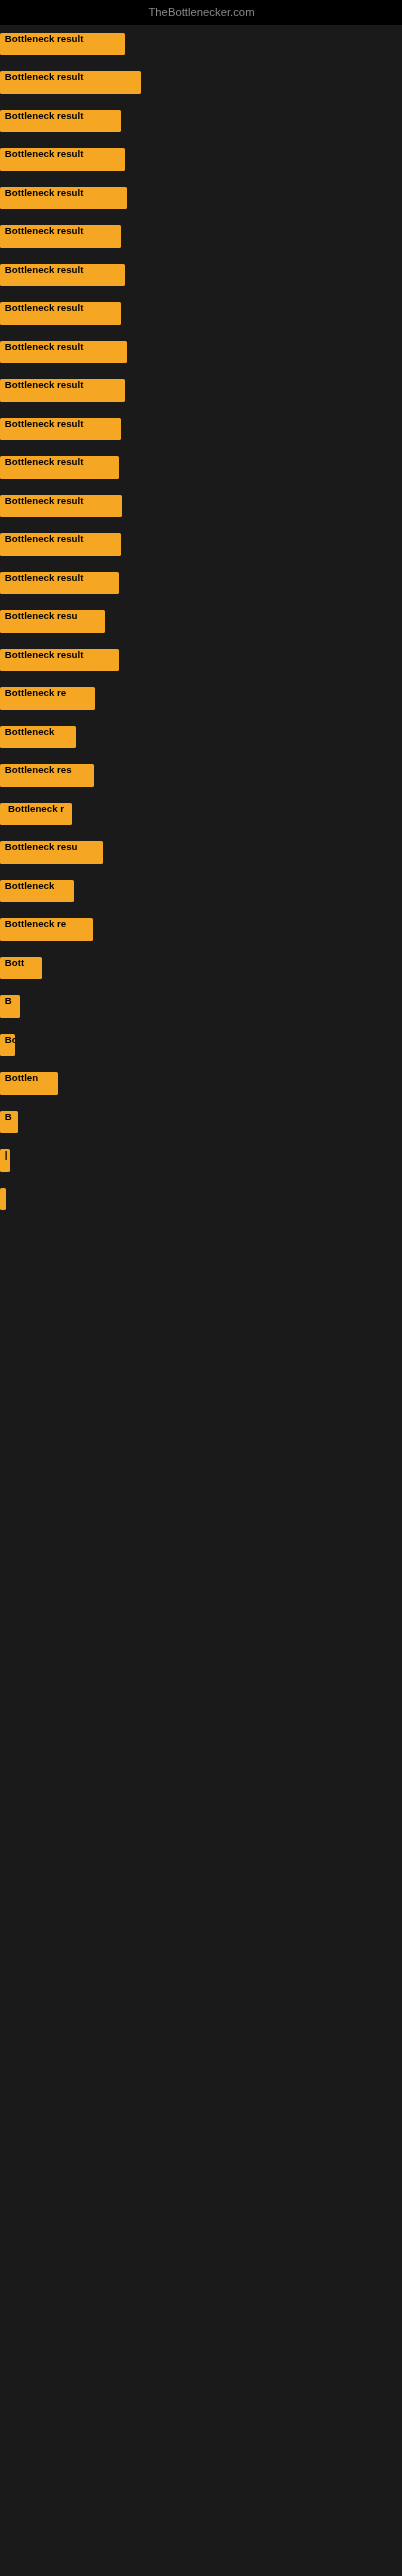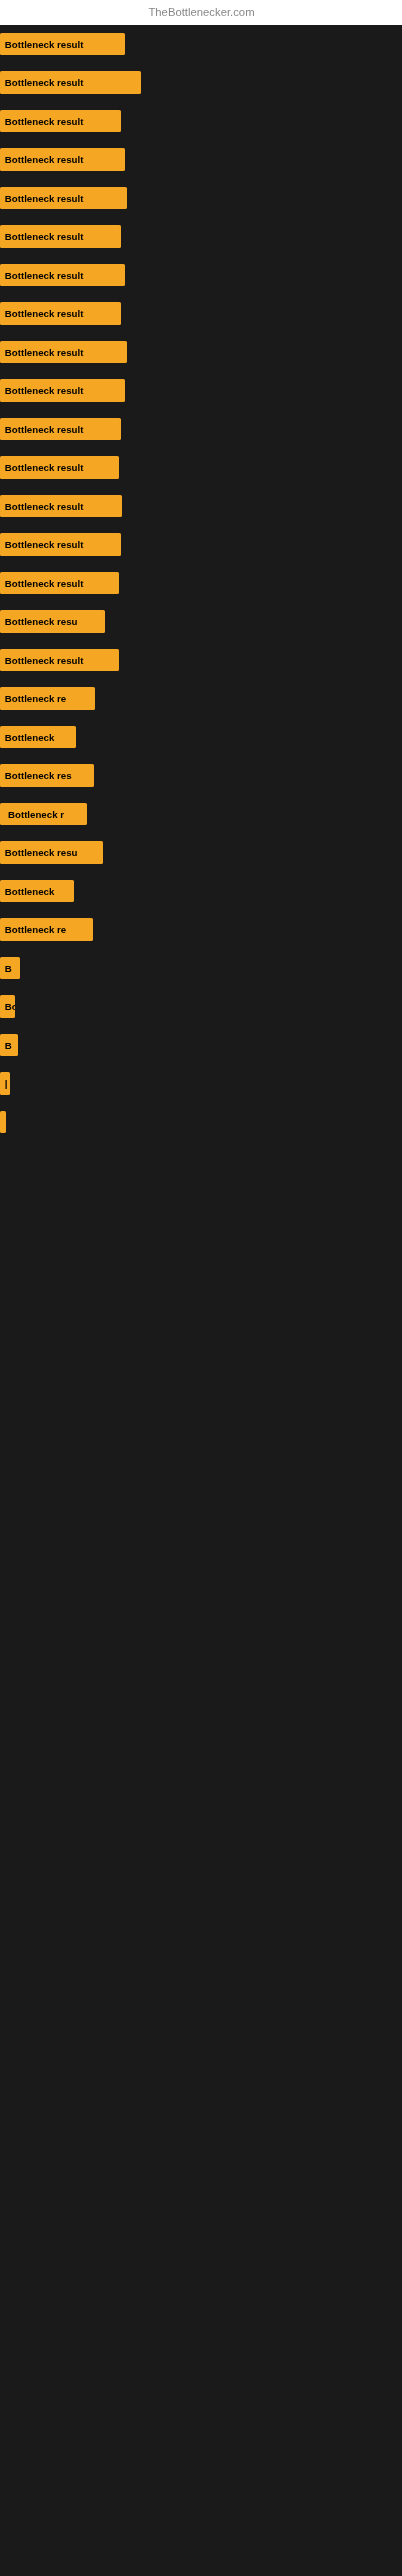--- a/index.html
+++ b/index.html
@@ -12,33 +12,33 @@
       width: 403px;
       min-height: 2576px;
       font-family: Arial, sans-serif;
       position: relative;
     }
     .site-title {
       text-align: center;
       color: #888;
       font-size: 11.3px;
       padding: 6.4px 0;
-      background: #ffffff;
+      background: #000000;
     }
     .bar-container {
       display: flex;
       align-items: center;
       margin-bottom: 0;
       padding: 8px 0 8px 0;
     }
     .bar {
       background-color: #f5a623;
       height: 22.5px;
       display: flex;
-      align-items: center;
+      align-items: flex-start;
       padding-left: 4.8px;
       border-radius: 1.6px;
       overflow: hidden;
       white-space: nowrap;
     }
     .bar-label {
       color: #000;
       font-size: 9.7px;
       font-weight: bold;
     }
@@ -145,47 +145,57 @@
       <div class="bar" style="width: 76px;">
         <span class="bar-label">Bottleneck</span>
       </div>
     </div>
     <div class="bar-container">
       <div class="bar" style="width: 94px;">
         <span class="bar-label">Bottleneck res</span>
       </div>
     </div>
     <div class="bar-container">
-      <div class="bar" style="width: 87px; padding-left: 8px;">
+      <div class="bar" style="width: 72px; padding-left: 8px;">
         <span class="bar-label">Bottleneck r</span>
       </div>
     </div>
     <div class="bar-container">
       <div class="bar" style="width: 103px;">
         <span class="bar-label">Bottleneck resu</span>
       </div>
     </div>
     <div class="bar-container">
       <div class="bar" style="width: 74px;">
         <span class="bar-label">Bottleneck</span>
       </div>
     </div>
     <div class="bar-container">
       <div class="bar" style="width: 93px;">
         <span class="bar-label">Bottleneck re</span>
       </div>
     </div>
     <div class="bar-container">
+      <div class="bar" style="width: 42px;">
+        <span class="bar-label">Bott</span>
+      </div>
+    </div>
+    <div class="bar-container">
       <div class="bar" style="width: 20px;">
         <span class="bar-label">B</span>
       </div>
     </div>
     <div class="bar-container">
       <div class="bar" style="width: 15px;">
         <span class="bar-label">Bot</span>
+      </div>
+    </div>
+    <div class="bar-container">
+      <div class="bar" style="width: 58px;">
+        <span class="bar-label">Bottlen</span>
       </div>
     </div>
     <div class="bar-container">
       <div class="bar" style="width: 17.7px;">
         <span class="bar-label">B</span>
       </div>
     </div>
     <div class="bar-container">
       <div class="bar" style="width: 9.7px;">
         <span class="bar-label">|</span>

